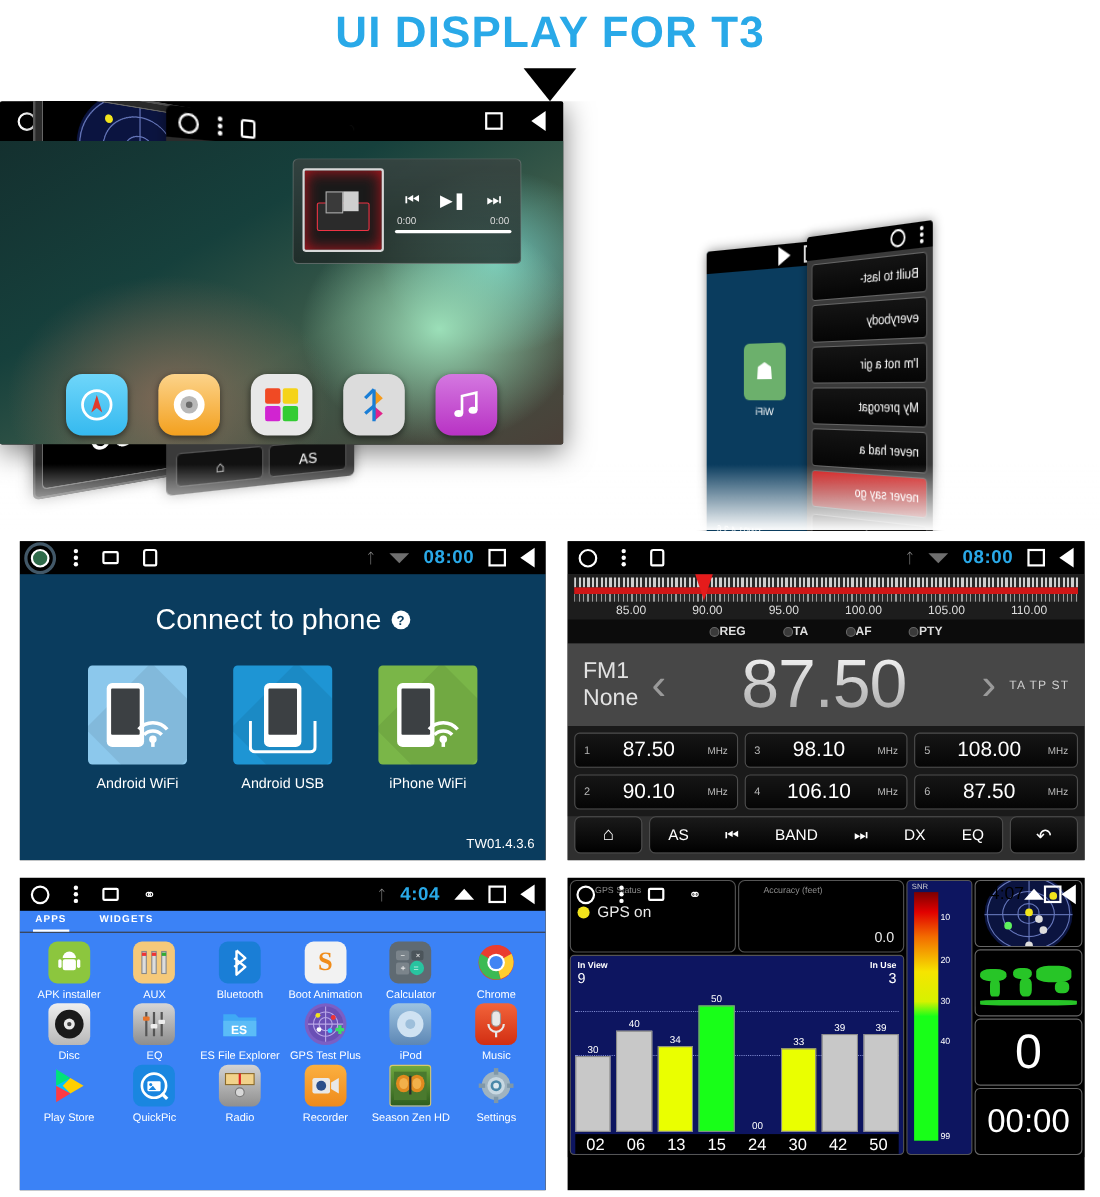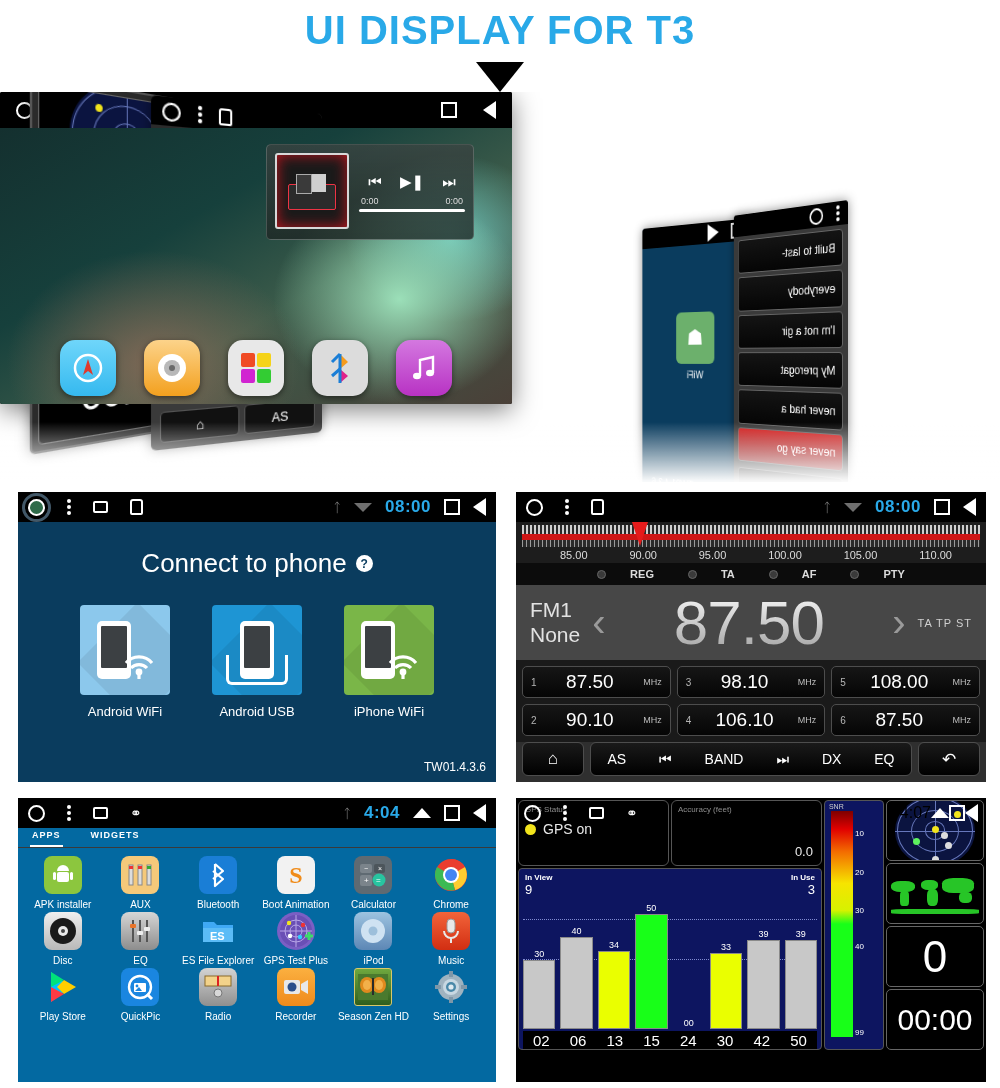--- a/index.html
+++ b/index.html
@@ -203,57 +203,57 @@
   
   .radio-body { background:#2f2f2f; height:260px; display:flex; flex-direction:column; }
   .rscale { background:#1d1d1d; padding:3px 6px 0; }
   .rticks { height:9px; background:repeating-linear-gradient(90deg,#cfcfcf 0 2px,#2a2a2a 2px 4px); }
   .rred { height:6px; background:#cf1616; position:relative; }
   .rred .needle { position:absolute; left:24%; top:-12px; width:0;height:0;
      border-left:8px solid transparent;border-right:8px solid transparent;border-top:24px solid #e51b1b; }
   .rticks2 { height:7px; background:repeating-linear-gradient(90deg,#9a9a9a 0 1px,#2a2a2a 1px 4px); }
   .rnums { display:flex; justify-content:space-between; padding:2px 28px 2px 38px; color:#ddd; font-size:11px; }
   .rrds { background:#0c0c0c; display:flex; gap:34px; justify-content:center; padding:5px 0; }
-  .rrds span { color:#ddd; font-size:11px; font-weight:bold; display:flex; align-items:center; gap:24px;}
+  .rrds span { color:#ddd; font-size:11px; font-weight:bold; display:flex; align-items:center; gap:0;}
   .rled { width:9px;height:9px;border-radius:50%;background:#3a3a3a;border:1px solid #666; }
   .rfreq { flex:1; display:flex; align-items:center; padding:0 14px; background:#474747; }
   .rfm { color:#e2e2e2; font-size:21px; line-height:1.15; }
   .rchev { color:#9a9a9a; font-size:40px; font-weight:200; margin:0 12px; }
   .rbig { flex:1; text-align:center; font-size:62px; color:#dedede; font-weight:400; letter-spacing:-1px;
      background:linear-gradient(180deg,#fff,#9b9b9b); -webkit-background-clip:text; background-clip:text; color:transparent; }
   .rflags { color:#cfcfcf; font-size:11px; letter-spacing:1px; }
   .rpresets { background:#1a1a1a; padding:6px; display:grid; grid-template-columns:1fr 1fr 1fr; gap:6px; }
   .rp { background:linear-gradient(180deg,#161616,#050505); border:1px solid #4d4d4d; border-radius:5px;
      height:32px; display:flex; align-items:center; padding:0 8px; gap:6px; }
   .rp b { color:#b5b5b5; font-size:10px; font-weight:normal; }
   .rp em { flex:1; text-align:center; color:#fff; font-size:19px; font-style:normal; }
   .rp i { color:#bdbdbd; font-size:9px; font-style:normal; }
   .rbtm { display:flex; gap:6px; padding:0 6px 6px; height:40px; }
   .rhome,.rback { width:62px; background:linear-gradient(180deg,#1a1a1a,#000); border:1px solid #4d4d4d;
      border-radius:6px; display:flex;align-items:center;justify-content:center;color:#fff;font-size:17px; }
   .rmid { flex:1; background:linear-gradient(180deg,#1a1a1a,#000); border:1px solid #4d4d4d; border-radius:6px;
      display:flex; align-items:center; justify-content:space-around; color:#fff; font-size:14px; }
 
   
-  .drawer-body { background:#0369a1; height:254px; }
+  .drawer-body { background:#3b82f6; height:254px; }
   .tabs { display:flex; gap:26px; padding:2px 12px 0; border-bottom:1px solid #3a3a3a; }
   .tab { color:#fff; font-size:9px; font-weight:bold; letter-spacing:1px; padding:0 2px 5px; }
   .tab.on { border-bottom:2px solid #fff; }
   .apps-grid { display:grid; grid-template-columns:repeat(6,1fr); row-gap:2px; padding:8px 6px 0; }
   .app { text-align:center; }
   .app-ic { width:38px;height:38px;margin:0 auto;border-radius:8px;display:flex;align-items:center;
      justify-content:center; font-size:20px; overflow:hidden; position:relative; }
   .app-lb { color:#fff; font-size:10px; margin-top:5px; }
 
   
   .gps-body { background:#000; height:254px; display:flex; }
   .gps-left { width:320px; display:flex; flex-direction:column; }
   .gps-top { display:flex; height:70px; gap:2px; padding:2px; }
   .gps-box { flex:1; background:#000; border:1px solid #555; border-radius:6px; padding:4px 6px; position:relative; }
-  .gps-box .cap { color:#8d8d8d; font-size:8px; }
+  .gps-box .cap { color:#8d8d8d; font-size:8px;padding-left:16px; }
   .gps-on { display:flex; align-items:center; gap:7px; color:#e8e8e8; font-size:14px; margin-top:7px; }
   .gps-yd { width:11px;height:11px;border-radius:50%;background:#f2e41c; }
   .acc-val { position:absolute; right:8px; bottom:6px; color:#e8e8e8; font-size:13px; }
   .sat-area { flex:1; background:#0d1560; border:1px solid #555; border-radius:4px; margin:0 2px 2px; position:relative; }
   .iv { position:absolute; left:6px; top:4px; color:#fff; font-size:8px; font-weight:bold;}
   .iu { position:absolute; right:6px; top:4px; color:#fff; font-size:8px; font-weight:bold; text-align:right;}
   .iv b,.iu b { display:block; font-size:13px; font-weight:normal; }
   .chart { position:absolute; left:4px; right:4px; bottom:20px; top:34px; display:flex; align-items:flex-end; gap:5px; }
   .bar-w { flex:1; display:flex; flex-direction:column; justify-content:flex-end; align-items:center; height:100%; }
   .bar-v { color:#fff; font-size:9px; margin-bottom:1px; }

